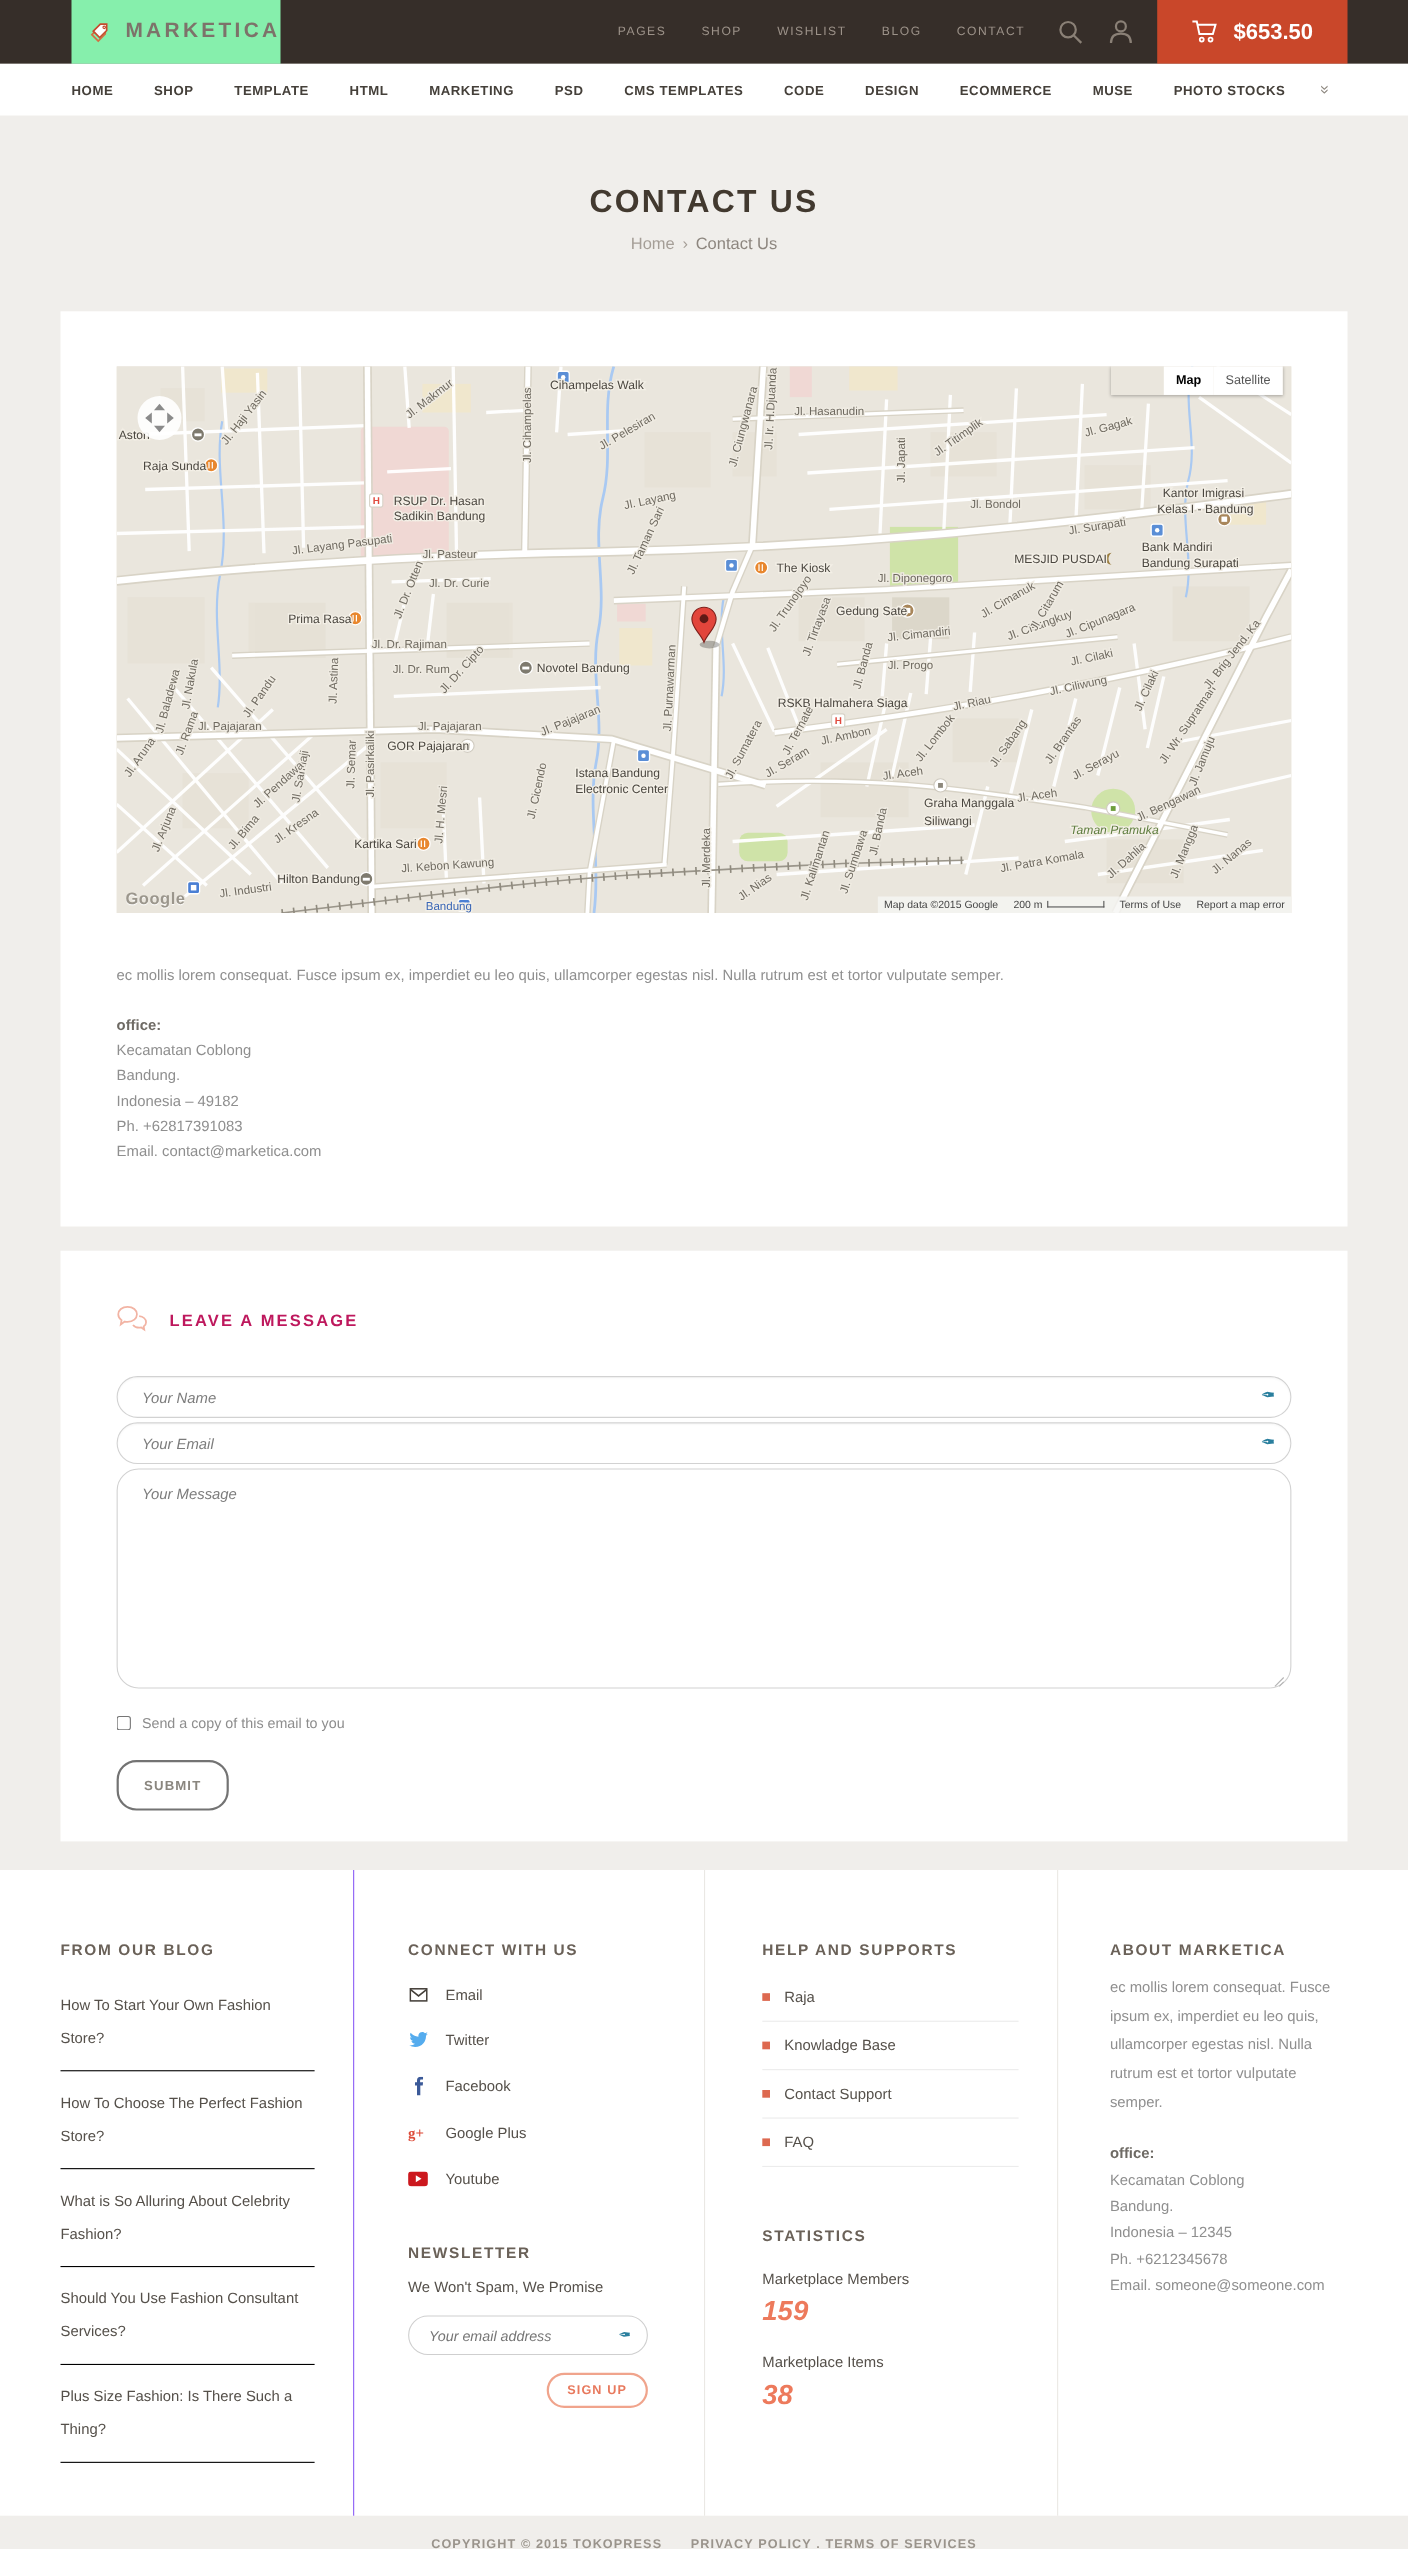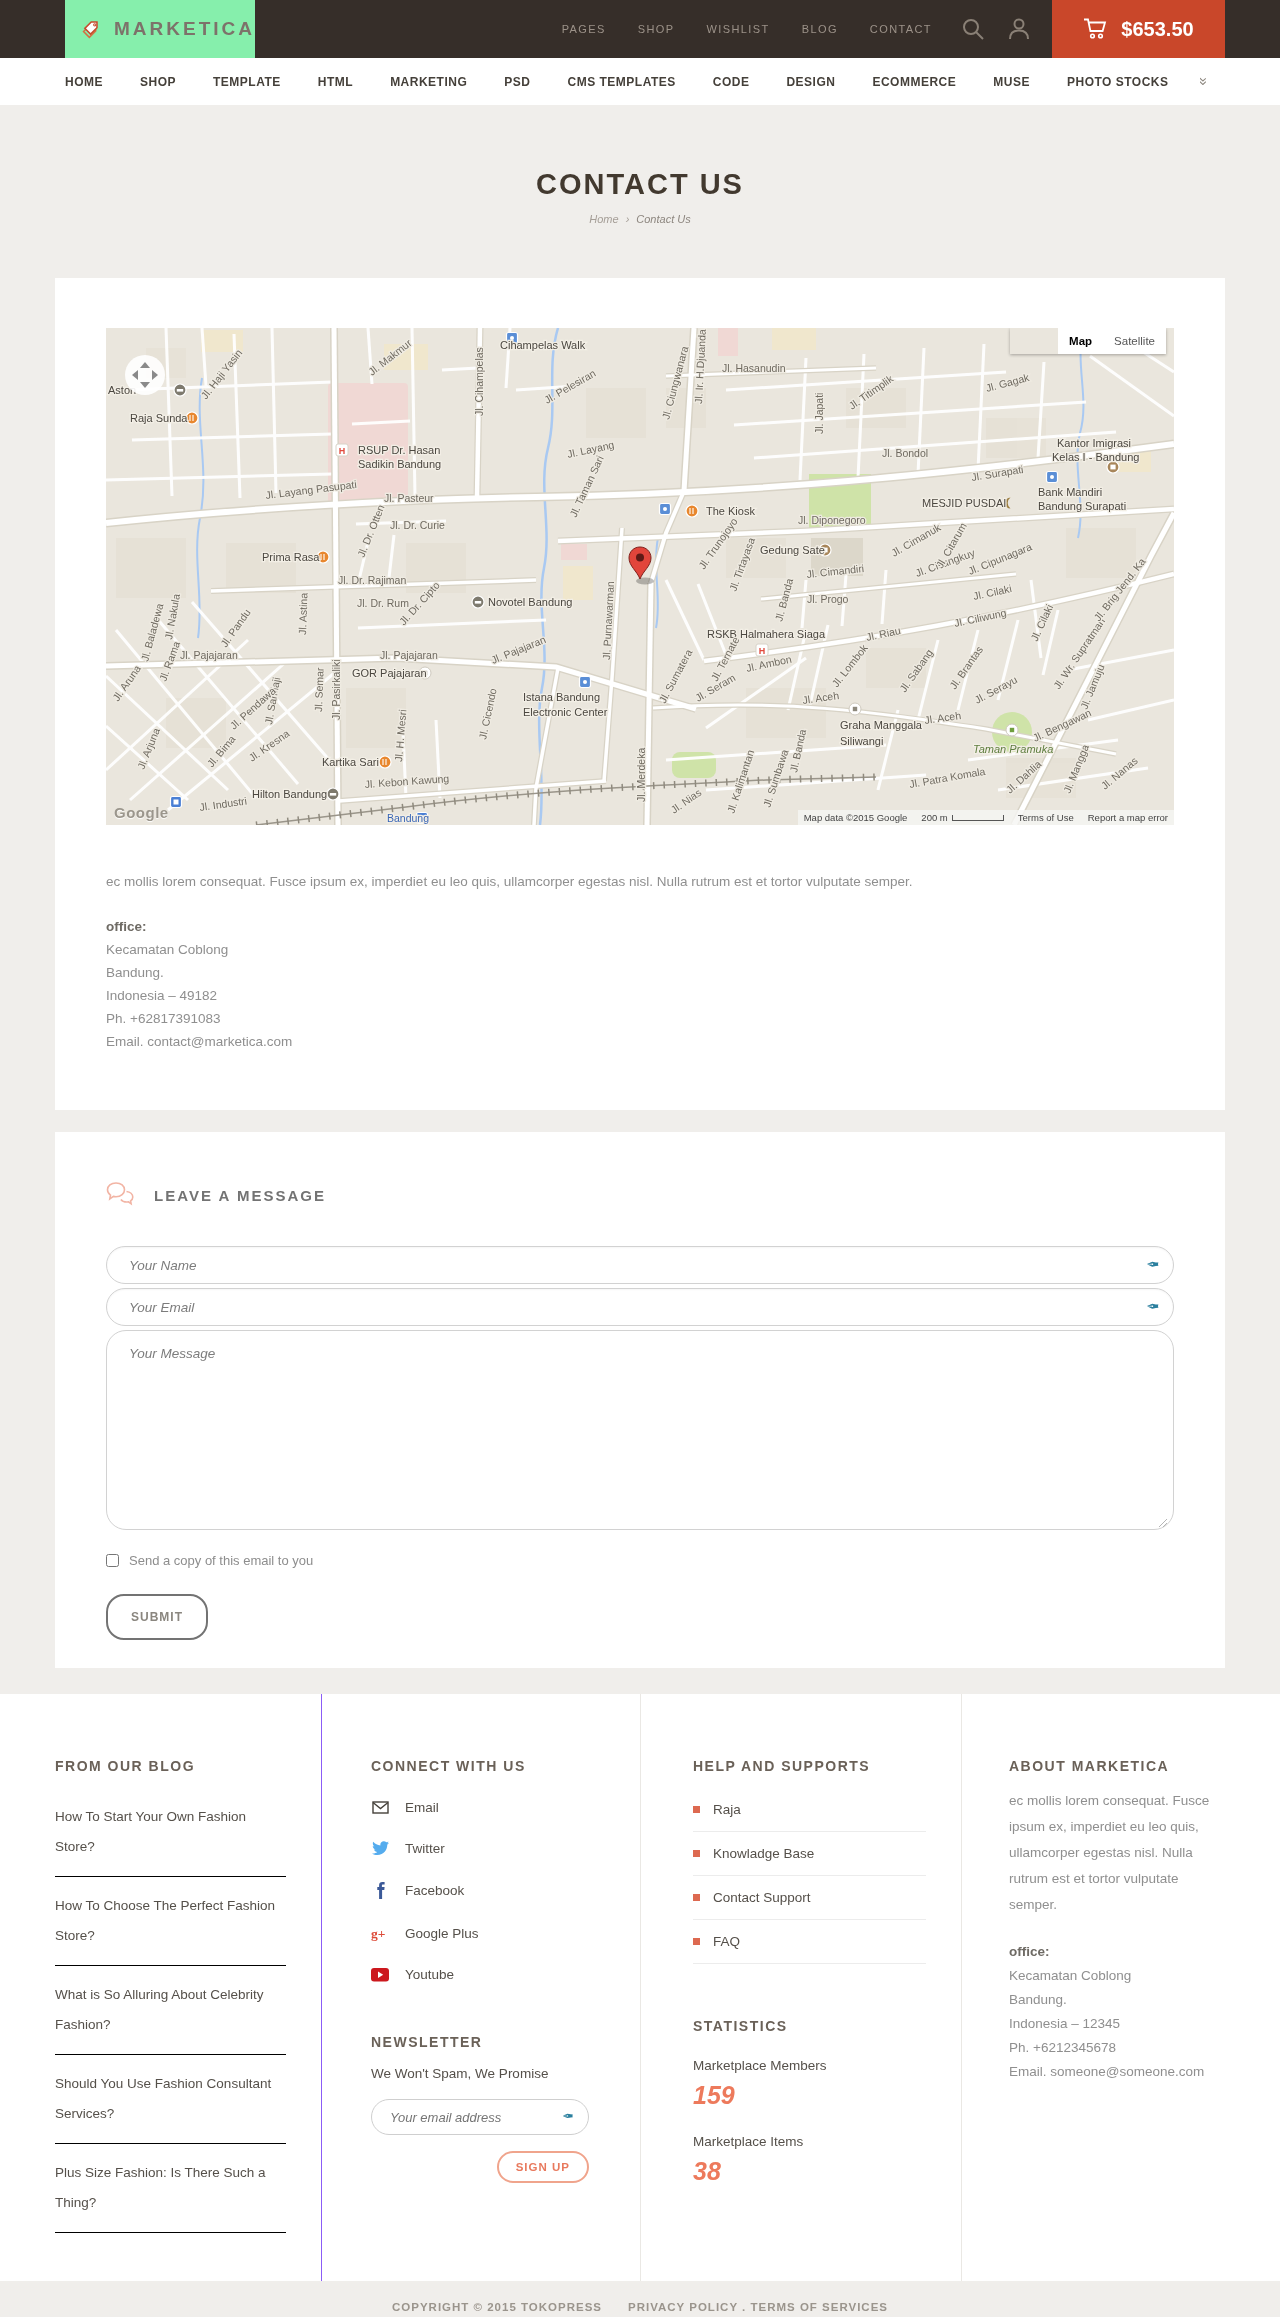--- a/index.html
+++ b/index.html
@@ -16,21 +16,21 @@
   .cart-total{color:#fff;font-size:20px;font-weight:bold;}
 
   
   .main-menu{height:47px;background:#fff;display:flex;align-items:center;padding:0 65px;gap:37px;position:relative;}
   .menu-item{font-size:12px;font-weight:bold;letter-spacing:.5px;color:#45403a;cursor:pointer;white-space:nowrap;}
   .menu-more{position:absolute;right:72px;color:#8b857d;font-size:15px;display:inline-block;transform:rotate(90deg);cursor:pointer;}
 
   
   .hero{text-align:center;padding:63px 0 53px;}
   .hero h1{font-size:29px;letter-spacing:2px;color:#42392f;font-weight:bold;}
-  .crumbs{margin-top:12px;font-size:11px;color:#a59e97;font-style:italic;}
+  .crumbs{margin-top:12px;font-size:15px;color:#a59e97;}
   .crumbs .cur{color:#8d867f;}
   .crumbs .sep{margin:0 7px;}
   .crumbs .home{cursor:pointer;}
 
   
   .card{width:1170px;margin:0 auto;background:#fff;}
   .card-map{padding:50px 51px 57px;}
   .intro{margin-top:49px;font-size:13.5px;color:#8f8f8f;}
   .office{margin-top:26px;font-size:13.5px;color:#8f8f8f;line-height:23px;}
   .office b{color:#6e6a64;display:block;}
@@ -47,21 +47,21 @@
   .map-type .btn{background:#fff;font-size:11.5px;padding:7px 11px;color:#565656;cursor:pointer;}
   .map-type .btn.active{font-weight:bold;color:#000;}
   .map-attrib{position:absolute;right:0;bottom:0;height:15px;display:flex;align-items:center;gap:14px;background:rgba(245,245,243,.82);font-size:9.5px;color:#444;padding:0 6px;}
   .map-attrib .lnk{cursor:pointer;}
   .scalebar{display:inline-block;width:52px;height:6px;border:1px solid #555;border-top:none;margin-left:4px;}
   .google-logo{position:absolute;left:8px;bottom:4px;font-size:15px;font-weight:bold;letter-spacing:.5px;color:#9b968c;text-shadow:0 1px 1px #fff;}
 
   
   .card-form{margin-top:22px;padding:50px 51px 28px;}
   .form-title{display:flex;align-items:center;gap:18px;}
-  .form-title .t{font-size:15px;font-weight:bold;letter-spacing:2px;color:#737373;}
+  .form-title .t{font-size:15px;font-weight:bold;letter-spacing:2px;color:#be185d;}
   .field{position:relative;margin-top:4px;}
   .field.first{margin-top:38px;}
   .field input{width:100%;height:38px;border:1px solid #d2d2d2;border-radius:19px;padding:0 42px 0 22px;font-style:italic;font-size:13.5px;color:#555;outline:none;font-family:"Liberation Sans",sans-serif;box-shadow:inset 0 1px 2px rgba(0,0,0,.04);}
   .field textarea{width:100%;height:200px;border:1px solid #d2d2d2;border-radius:20px;padding:15px 22px;font-style:italic;font-size:13.5px;color:#555;outline:none;resize:none;font-family:"Liberation Sans",sans-serif;}
   .field input::placeholder,.field textarea::placeholder{color:#7c7c7c;}
   .pen{position:absolute;right:15px;top:50%;transform:translateY(-55%) scaleX(-1);color:#2a7f9e;font-size:16px;pointer-events:none;}
   .grip{position:absolute;right:6px;bottom:6px;width:10px;height:10px;pointer-events:none;}
   .copy-row{display:flex;align-items:center;gap:10px;margin-top:19px;font-size:13px;color:#8d8d8d;cursor:pointer;}
   .copy-row input{width:13px;height:13px;}
   .submit{margin-top:26px;background:#fff;border:2px solid #737373;border-radius:18px;padding:14px 23px;font-size:12px;font-weight:bold;letter-spacing:1px;color:#8a867f;cursor:pointer;font-family:"Liberation Sans",sans-serif;}

